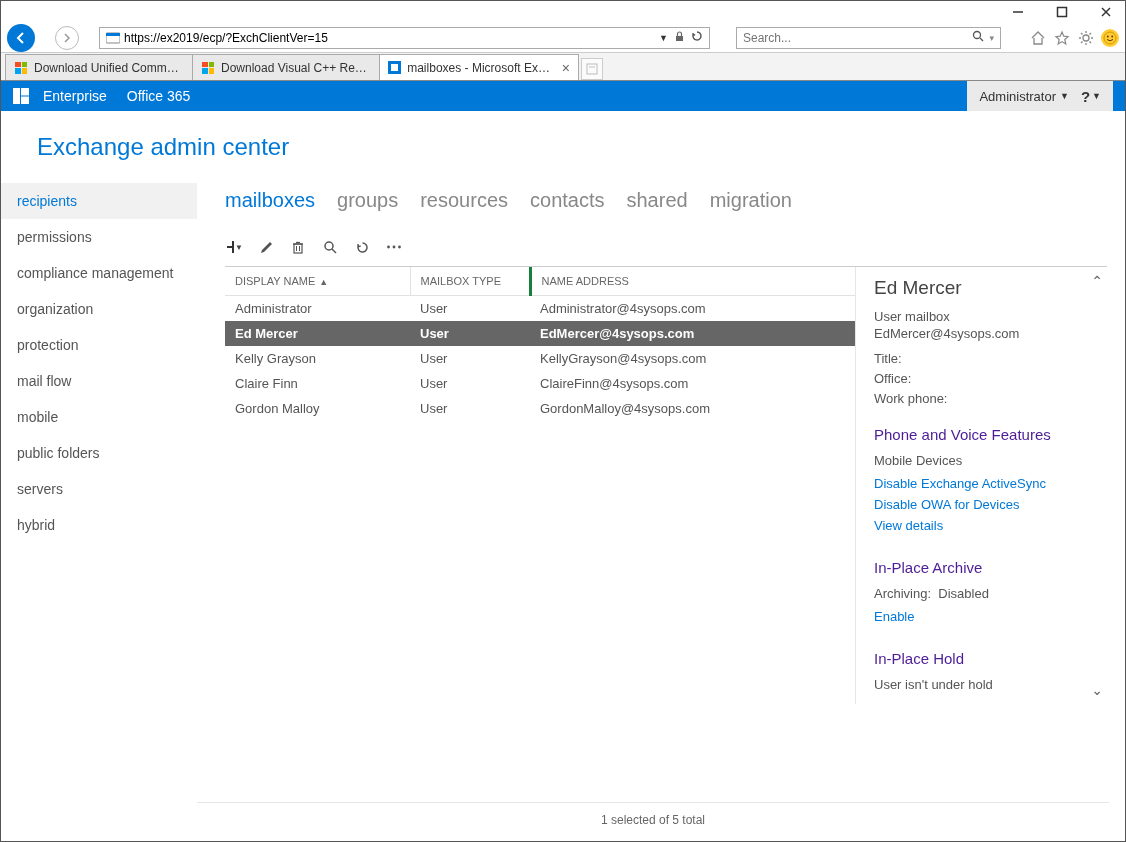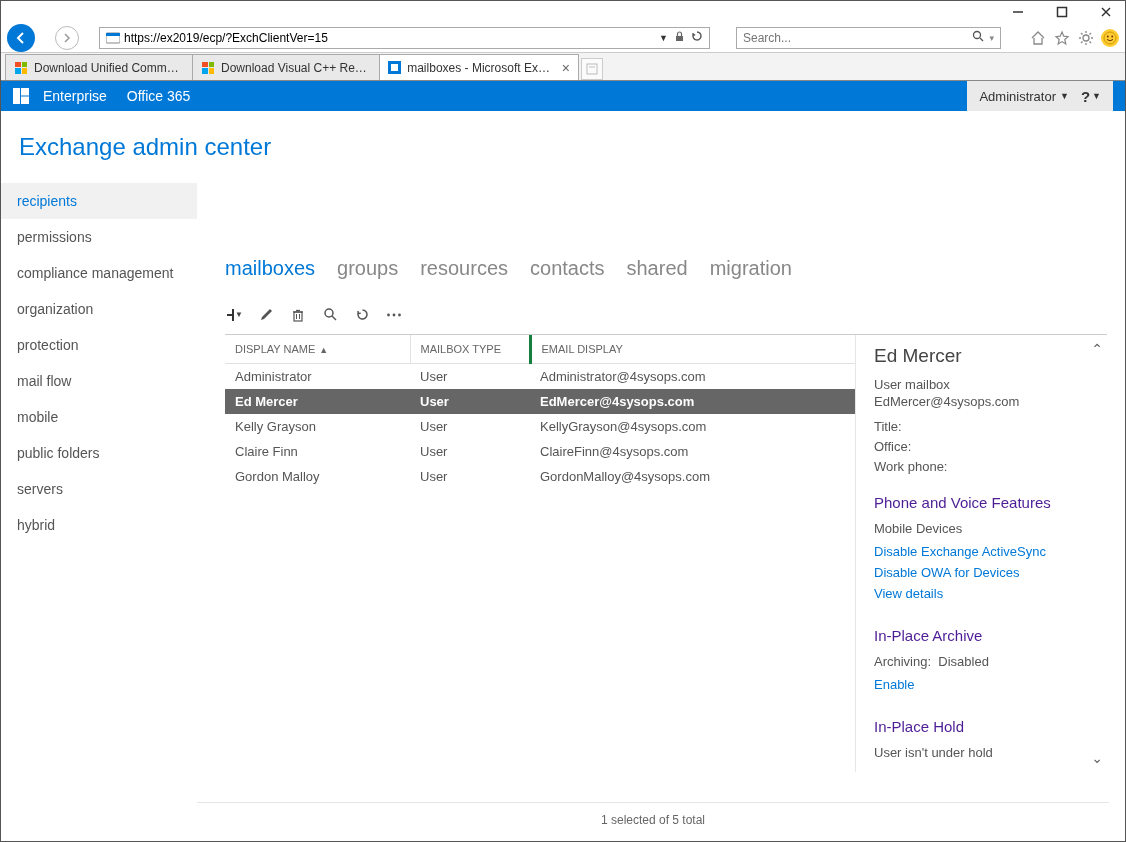--- a/index.html
+++ b/index.html
@@ -37,29 +37,29 @@
     
     .o365-header { height: 30px; background:#0078d7; color:#fff; display:flex; align-items:center; padding:0 12px; font-size:14px; position:relative; }
     .o365-waffle { width:16px; height:16px; margin-right:14px; }
     .o365-nav { display:flex; gap:20px; }
     .o365-nav span { cursor:pointer; }
     .o365-right { position:absolute; right:12px; display:flex; align-items:center; gap:12px; background:#eaeaea; color:#333; height:30px; padding:0 12px; }
     .o365-right .admin { cursor:pointer; font-size:13px; display:flex; align-items:center; gap:4px; }
     .o365-right .help { font-weight:bold; font-size:15px; cursor:pointer; display:flex; align-items:center; gap:2px; }
 
     
-    .eac-title { padding: 22px 0 22px 18px; color:#0078d7; font-size:24px; font-weight:300; }
+    .eac-title { padding: 22px 0 22px 36px; color:#0078d7; font-size:24px; font-weight:300; }
 
     
     .main-area { display:flex; height: calc(842px - 22px - 30px - 28px - 30px - 76px); position:relative; }
     .sidebar { width: 196px; }
     .sidebar .navitem { padding: 10px 16px; color:#555; cursor:pointer; font-size:14px; }
     .sidebar .navitem.active { background:#f1f1f1; color:#0078d7; }
 
-    .content { flex:1; padding: 0 18px 0 28px; display:flex; flex-direction:column; overflow:hidden;justify-content:center; }
+    .content { flex:1; padding: 0 18px 0 28px; display:flex; flex-direction:column; overflow:hidden; }
     .subtabs { display:flex; gap:22px; font-size:20px; color:#888; font-weight:300; padding: 6px 0 26px 0; }
     .subtabs .st { cursor:pointer; }
     .subtabs .st.active { color:#0078d7; }
 
     .tbl-toolbar { display:flex; gap:14px; align-items:center; color:#444; padding-bottom: 10px; }
     .tbl-toolbar .tbtn { cursor:pointer; width:18px; height:18px; display:flex; align-items:center; justify-content:center; }
     .tbl-toolbar svg { fill:#555; }
 
     .tbl-wrap { display:flex; min-height:0; border-top: 1px solid #ccc; }
     .tbl-main { flex:1; }
@@ -319,21 +319,21 @@
         </span>
     </div>
 
     <div class="tbl-wrap">
       <div class="tbl-main">
         <table>
           <thead>
             <tr>
               <th style="width:185px;border-right:1px solid #e1e1e1"><span>DISPLAY NAME</span><span class="sort">▲</span></th>
               <th style="width:120px;border-right:3px solid #15803d"><span>MAILBOX TYPE</span></th>
-              <th><span>EMAIL DISPLAY</span></th>
+              <th><span>NAME ADDRESS</span></th>
             </tr>
           </thead>
           <tbody id="tbody">
               <tr class="row">
                 <td>Administrator</td>
                 <td>User</td>
                 <td>Administrator@4sysops.com</td>
               </tr>
               <tr class="row selected">
                 <td>Ed Mercer</td>

